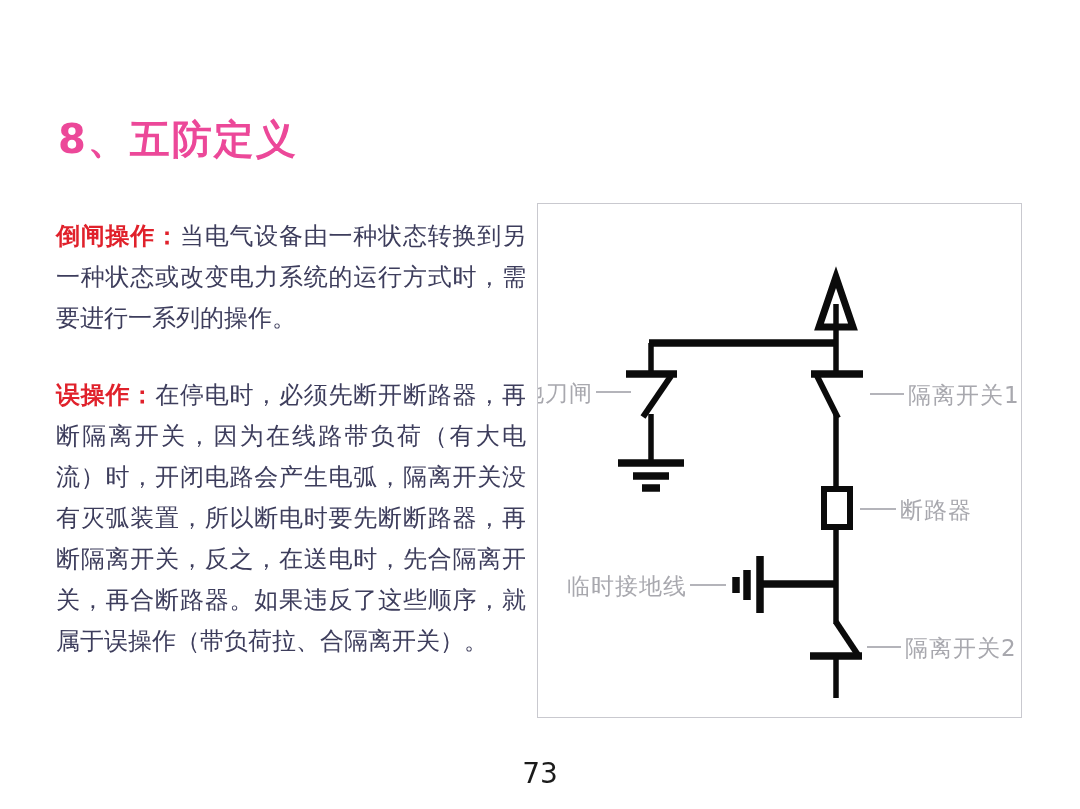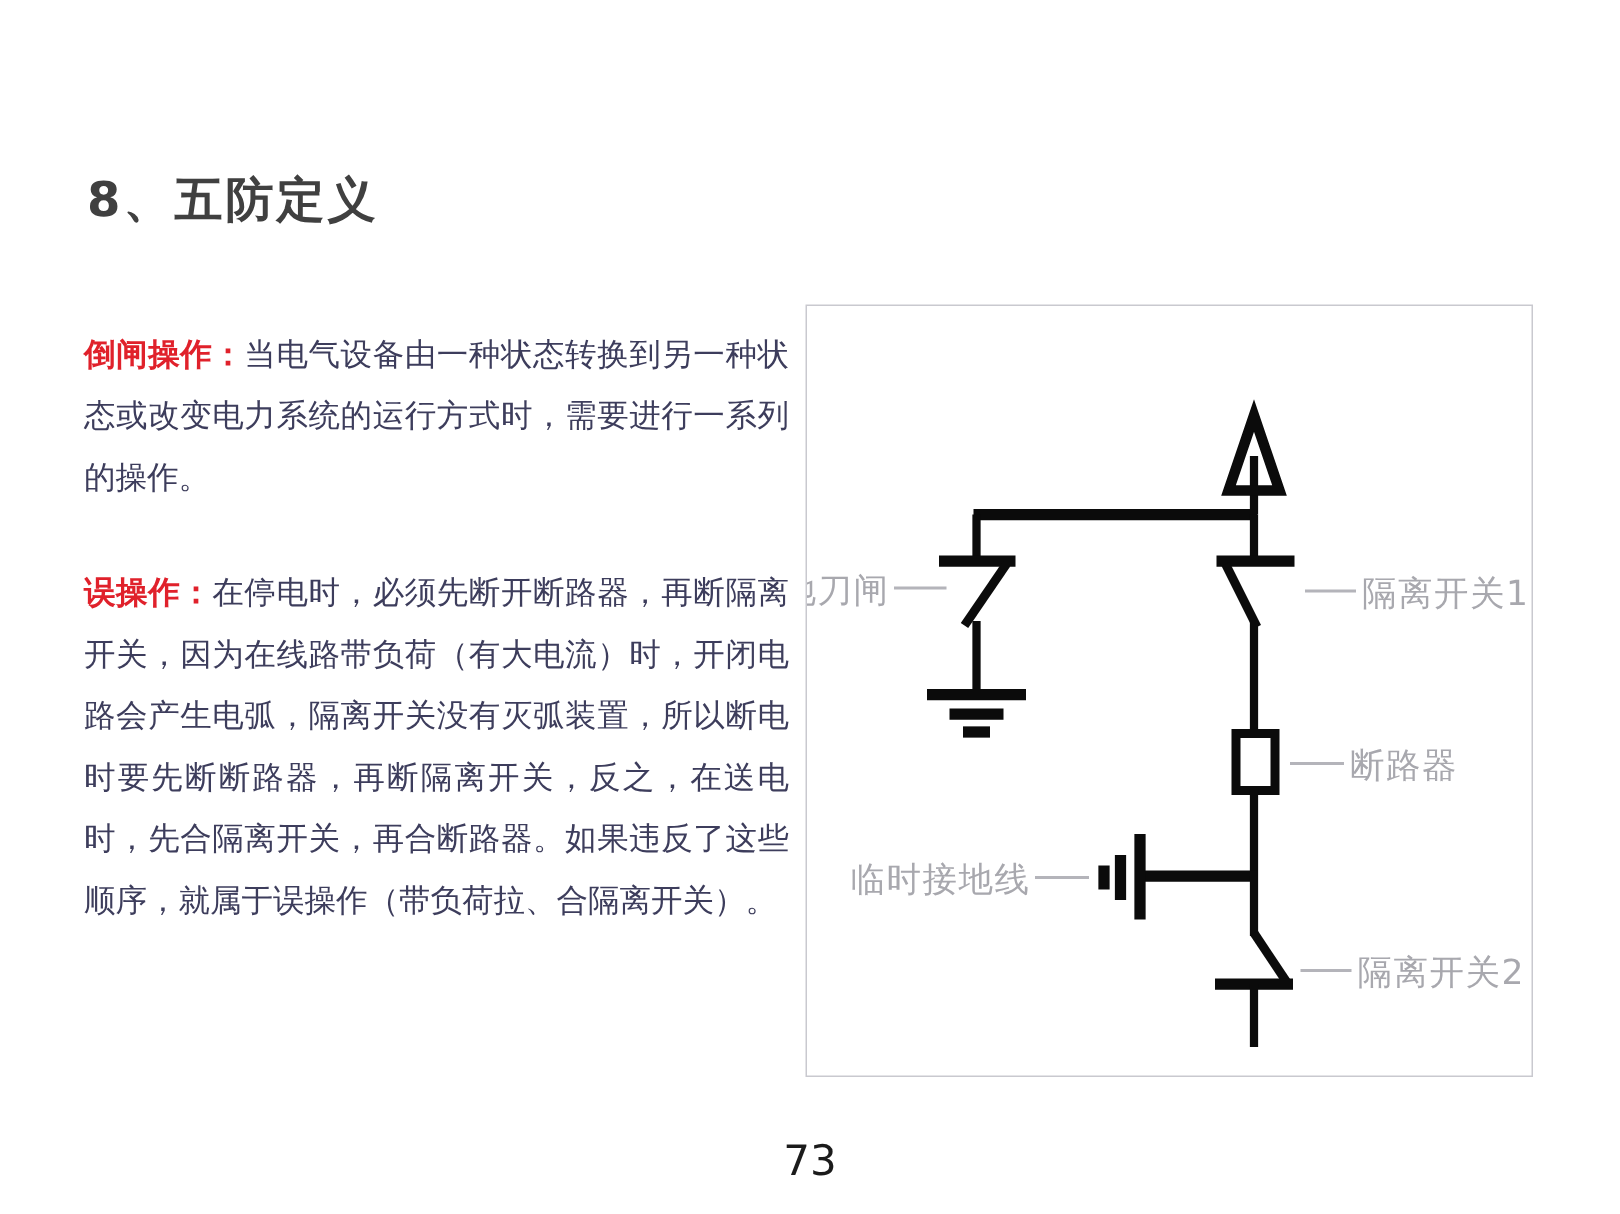--- a/index.html
+++ b/index.html
@@ -20,37 +20,37 @@
     width: 1080px;
     height: 809px;
     background: #ffffff;
   }
 
   
   #page-title {
     position: absolute;
     left: 58px;
     top: 112px;
-    font-size: 32px;
+    font-size: 40px;
     font-weight: bold;
-    color: #404040;
+    color: #ec4899;
     letter-spacing: 2px;
     white-space: nowrap;
     font-family: "DejaVu Sans", "Liberation Sans", sans-serif;
   }
 
   
   #text-column {
     position: absolute;
     left: 56px;
     top: 216px;
     width: 470px;
   }
   .para {
-    font-size: 21px;
+    font-size: 24px;
     line-height: 41px;
     color: #3d3d5c;
     text-align: justify;
     font-family: "DejaVu Sans", "Liberation Sans", sans-serif;
     letter-spacing: 0px;
   }
   .para.second { margin-top: 36px; }
   .lead {
     color: #e0212b;
     font-weight: bold;

